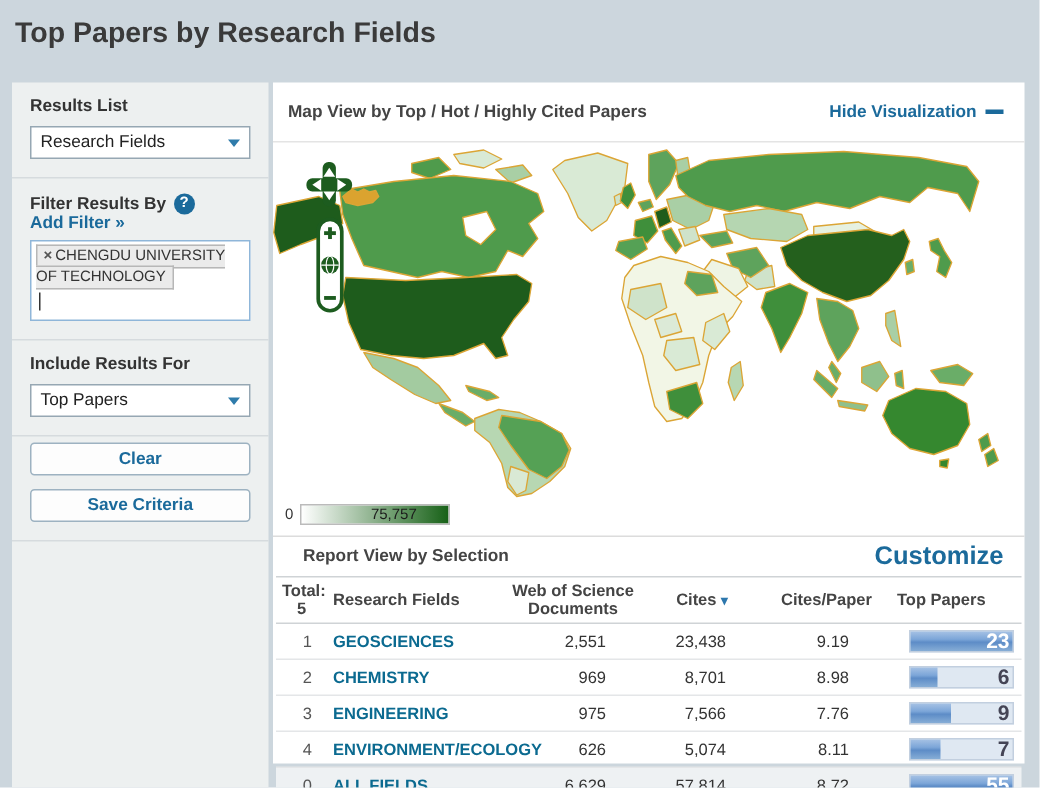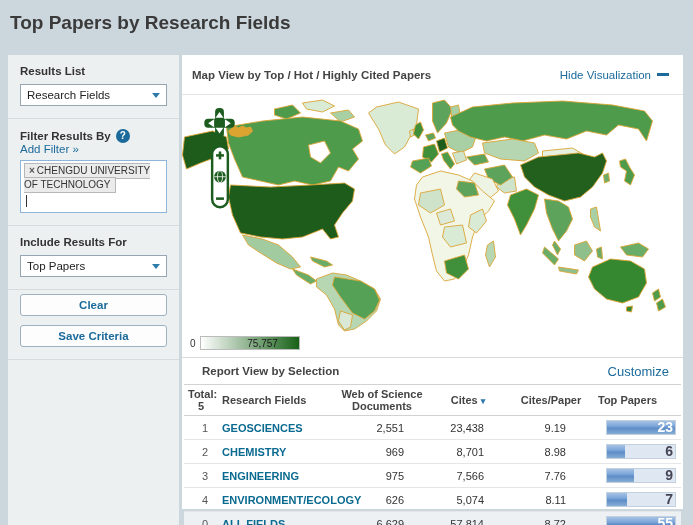--- a/index.html
+++ b/index.html
@@ -14,21 +14,21 @@
   .side-section { padding:10px 12px 12px 12px; border-bottom:1px solid #d6dbde; }
   .side-label { font-weight:bold; font-size:11.5px; color:#333; margin-bottom:7px; }
   .selectbox { height:22px; background:#fff; border:1px solid #96a7b3; display:flex; align-items:center;
                padding:0 6px; font-size:11.5px; color:#222; position:relative; cursor:pointer; }
   .selectbox .chev { position:absolute; right:6px; top:8px; width:0; height:0;
                border-left:4px solid transparent; border-right:4px solid transparent; border-top:5px solid #2f7cab; }
   .filter-head { display:flex; align-items:center; gap:5px; font-weight:bold; font-size:11.5px; }
   .q-icon { width:14px; height:14px; border-radius:50%; background:#1b6a9b; color:#fff; font-size:10px;
             font-weight:bold; text-align:center; line-height:14px; cursor:pointer; }
   .filter-note { font-style:italic; color:#8d9296; font-size:10.5px; line-height:1.3; margin:6px 0 4px 0; }
-  .link { color:var(--link,#1b6a9b); font-weight:normal; cursor:pointer; text-decoration:none; }
+  .link { color:var(--link,#1b6a9b); font-weight:bold; cursor:pointer; text-decoration:none; }
   .add-filter { font-size:11.5px; display:inline-block; margin-bottom:5px; }
   .filter-box { background:#fff; border:1px solid #8fb6d9; min-height:48px; padding:3px; cursor:text; }
   .filter-tag { background:#ebebeb; border:1px solid #b7b7b7; padding:1px 4px 2px 4px; font-size:10px;
                 color:#333; line-height:1.25; }
   .filter-tag .x { color:#555; font-weight:bold; margin-right:2px; cursor:pointer; }
   .caret { display:inline-block; width:1px; height:12px; background:#333; margin:4px 0 0 2px; }
   .btn-row { display:flex; gap:9px; padding-top:4px;flex-direction:column; }
   .btn { background:#fdfdfd; border:1px solid #9db2c1; border-radius:3px; color:var(--link,#1b6a9b);
          font-weight:bold; font-size:11.5px; padding:4px 10px; cursor:pointer; }
 
@@ -212,21 +212,21 @@
       </svg>
     </div>
 
     <div class="legend">
       <span class="legend-min">0</span>
       <div class="legend-bar" style="background: linear-gradient(to right, rgb(255, 255, 255), rgb(23, 97, 23));">75,757</div>
     </div>
 
     <div class="report-header">
       <div class="report-title">Report View by Selection</div>
-      <a class="link" style="font-size:13px">Customize</a>
+      <a class="link" style="font-size:17px">Customize</a>
     </div>
 
     <table class="report">
       <thead>
         <tr>
           <th class="col-num c">
             <div>Total:</div>
             <div>5</div>
           </th>
           <th class="col-field l">Research Fields</th>

